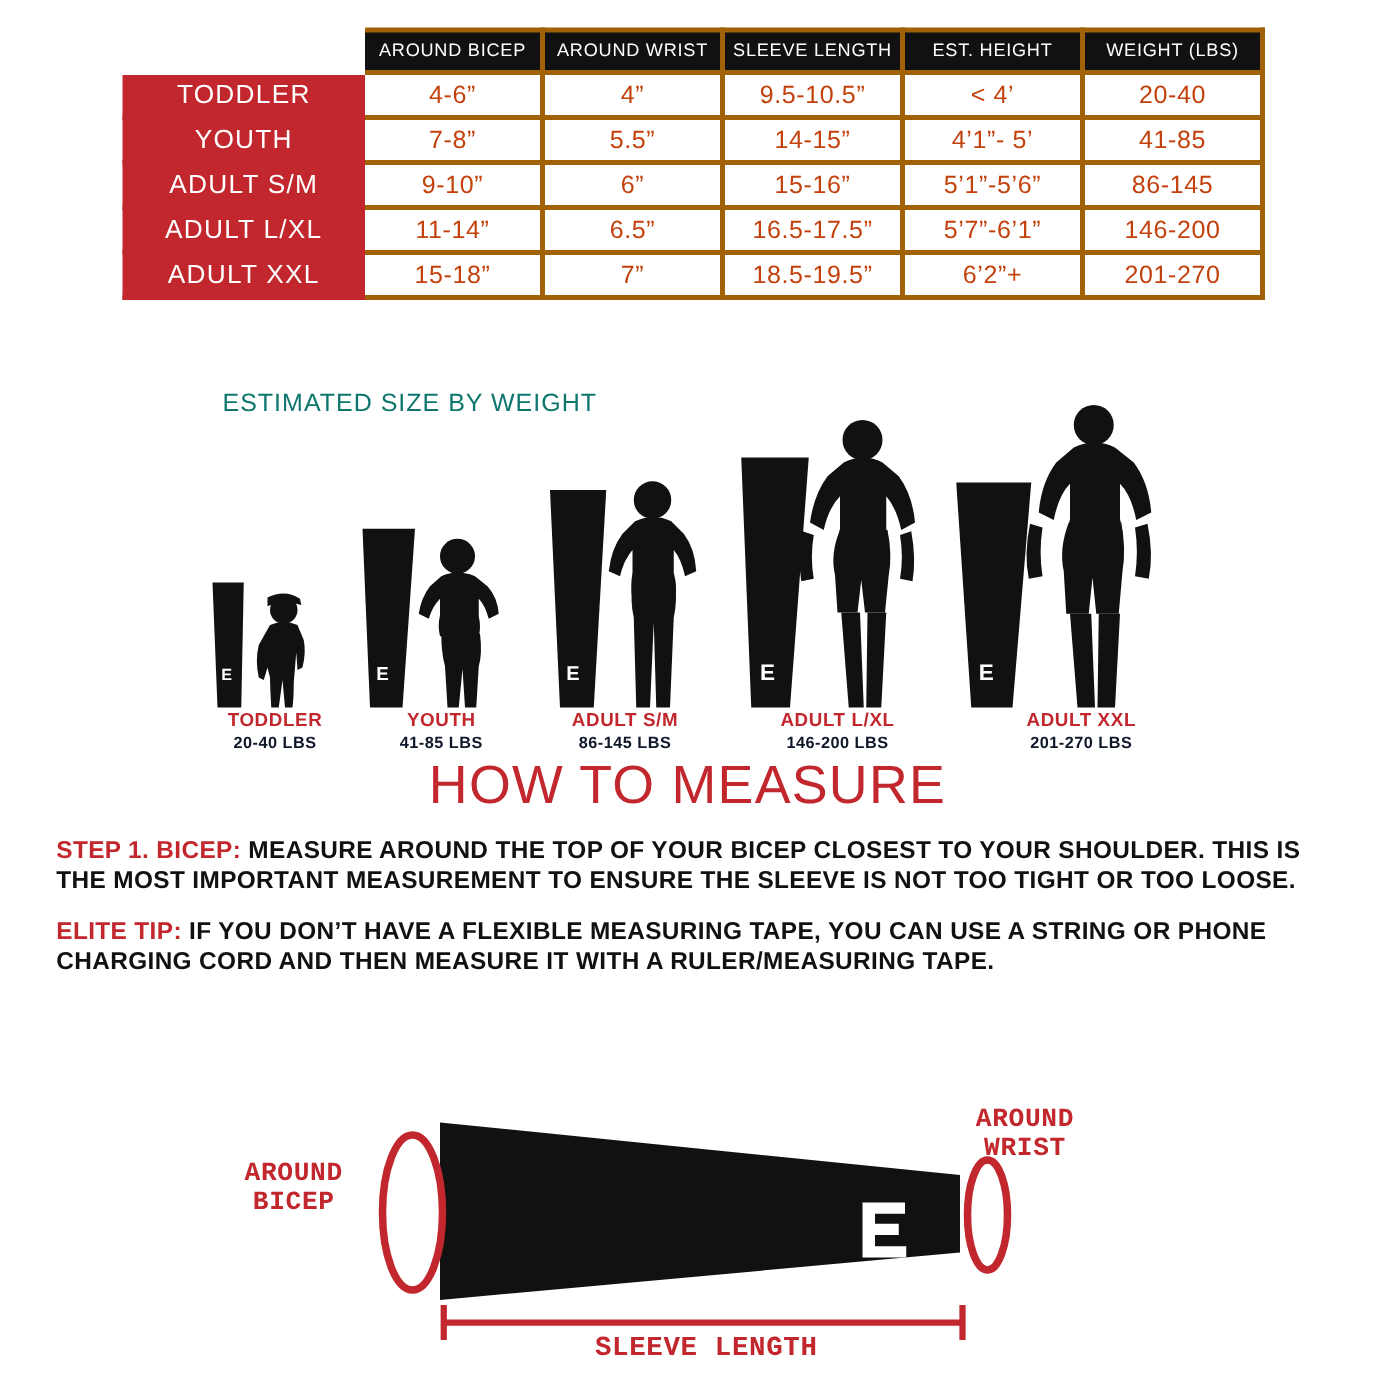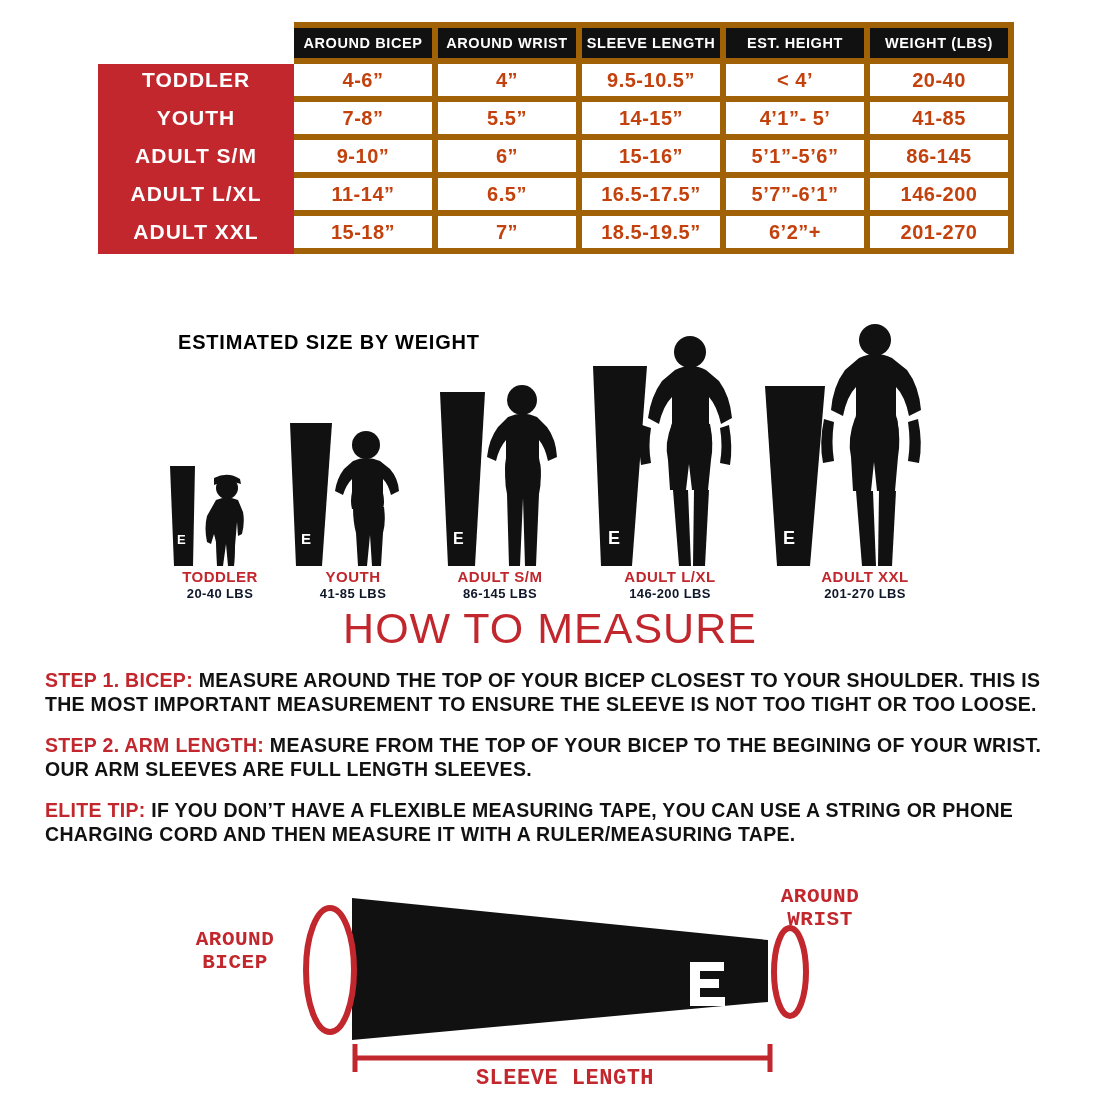--- a/index.html
+++ b/index.html
@@ -18,23 +18,23 @@
 
   
   .size-table {
     position: absolute;
     left: 98px; top: 22px;
     width: 910px;
     border-collapse: collapse;
     table-layout: fixed;
   }
   .size-table th, .size-table td {
-    border: 6px solid #a16207;
+    border: 4px solid #a16207;
     text-align: center;
-    font-weight: bold;
+    font-weight: normal;
     font-family: "Liberation Sans", sans-serif;
     letter-spacing: 0.5px;
   }
   .size-table thead th {
     background: #111;
     color: #fff;
     font-size: 14.5px;
     padding: 7px 2px;
     letter-spacing: 0.6px;
   }
@@ -68,25 +68,25 @@
     font-size: 20px;
     font-weight: bold;
     letter-spacing: 0.8px;
     padding: 9px 4px;
     color: #111;
   }
 
   
   .ebw-title {
     position: absolute;
-    left: 178px; top: 331px;
+    left: 178px; top: 312px;
     font-size: 20px;
-    font-weight: bold;
+    font-weight: normal;
     letter-spacing: 0.8px;
-    color: #000000;
+    color: #0f766e;
   }
   .figures {
     position: absolute;
     left: 150px; top: 318px;
     width: 820px; height: 290px;
   }
   .labels {
     position: absolute;
     left: 140px; top: 568px;
     width: 830px; height: 40px;
@@ -296,23 +296,20 @@
     </div>
   </div>
 
   <div class="how-title">HOW TO MEASURE</div>
 
   <div class="steps">
     <div class="step">
       <span class="k">STEP 1. BICEP:</span><span> MEASURE AROUND THE TOP OF YOUR BICEP CLOSEST TO YOUR SHOULDER. THIS IS THE MOST IMPORTANT MEASUREMENT TO ENSURE THE SLEEVE IS NOT TOO TIGHT OR TOO LOOSE.</span>
     </div>
     <div class="step">
-      <span class="k">STEP 2. ARM LENGTH:</span><span> MEASURE FROM THE TOP OF YOUR BICEP TO THE BEGINING OF YOUR WRIST. OUR ARM SLEEVES ARE FULL LENGTH SLEEVES.</span>
-    </div>
-    <div class="step">
       <span class="k">ELITE TIP:</span><span> IF YOU DON’T HAVE A FLEXIBLE MEASURING TAPE, YOU CAN USE A STRING OR PHONE CHARGING CORD AND THEN MEASURE IT WITH A RULER/MEASURING TAPE.</span>
     </div>
   </div>
 
   <div class="diagram">
     <svg width="1100" height="220" viewBox="0 0 1100 220">
 
       <g>
         <path d="M352,18 L768,60 L768,122 L352,160 Z" fill="#111111"></path>
         <path d="M690,82 l34,0 l0,9 l-24,0 l0,8 l19,0 l0,9 l-19,0 l0,9 l25,0 l0,9 l-35,0 z" fill="#ffffff"></path>

